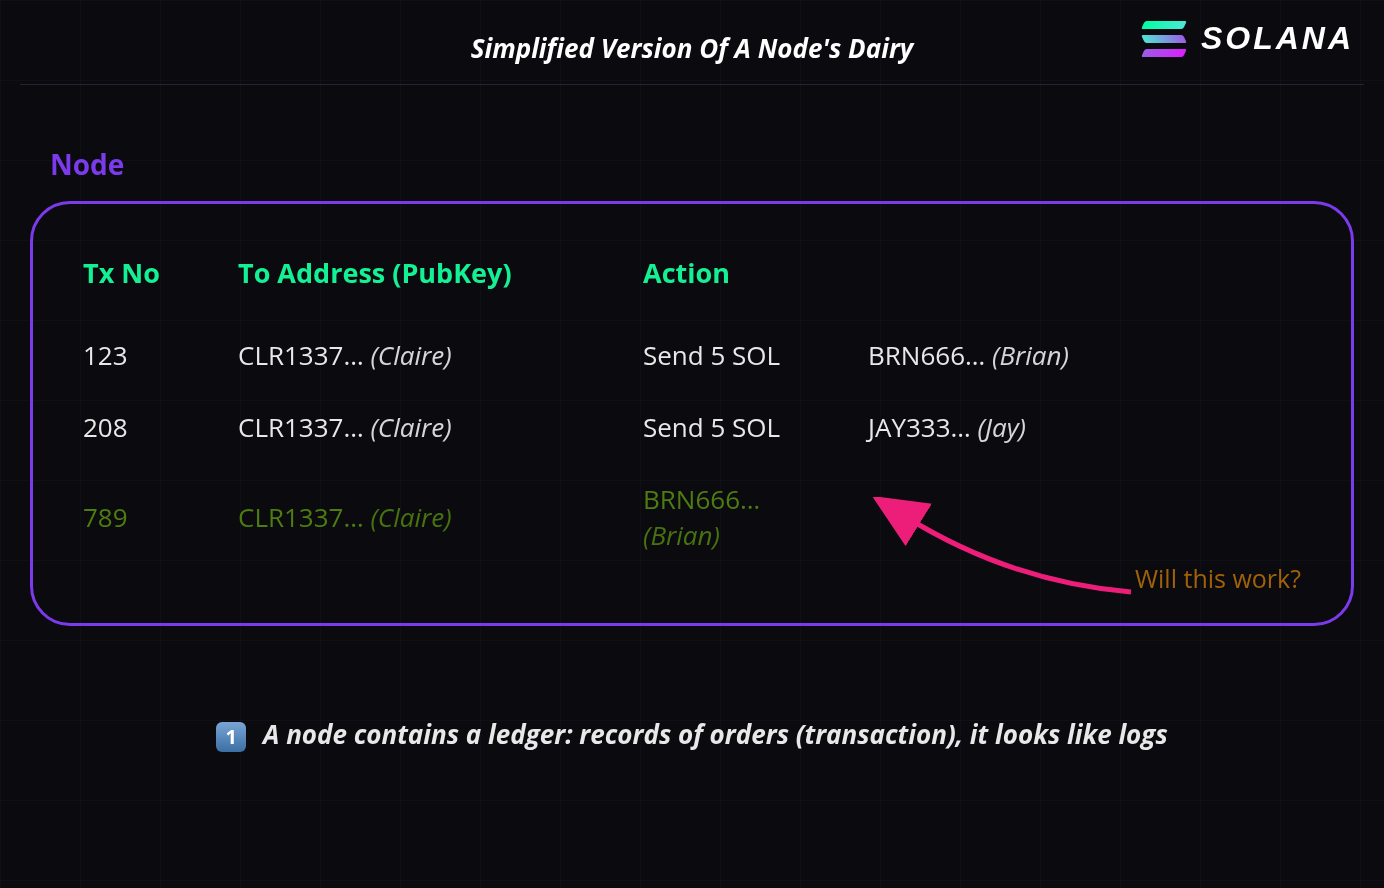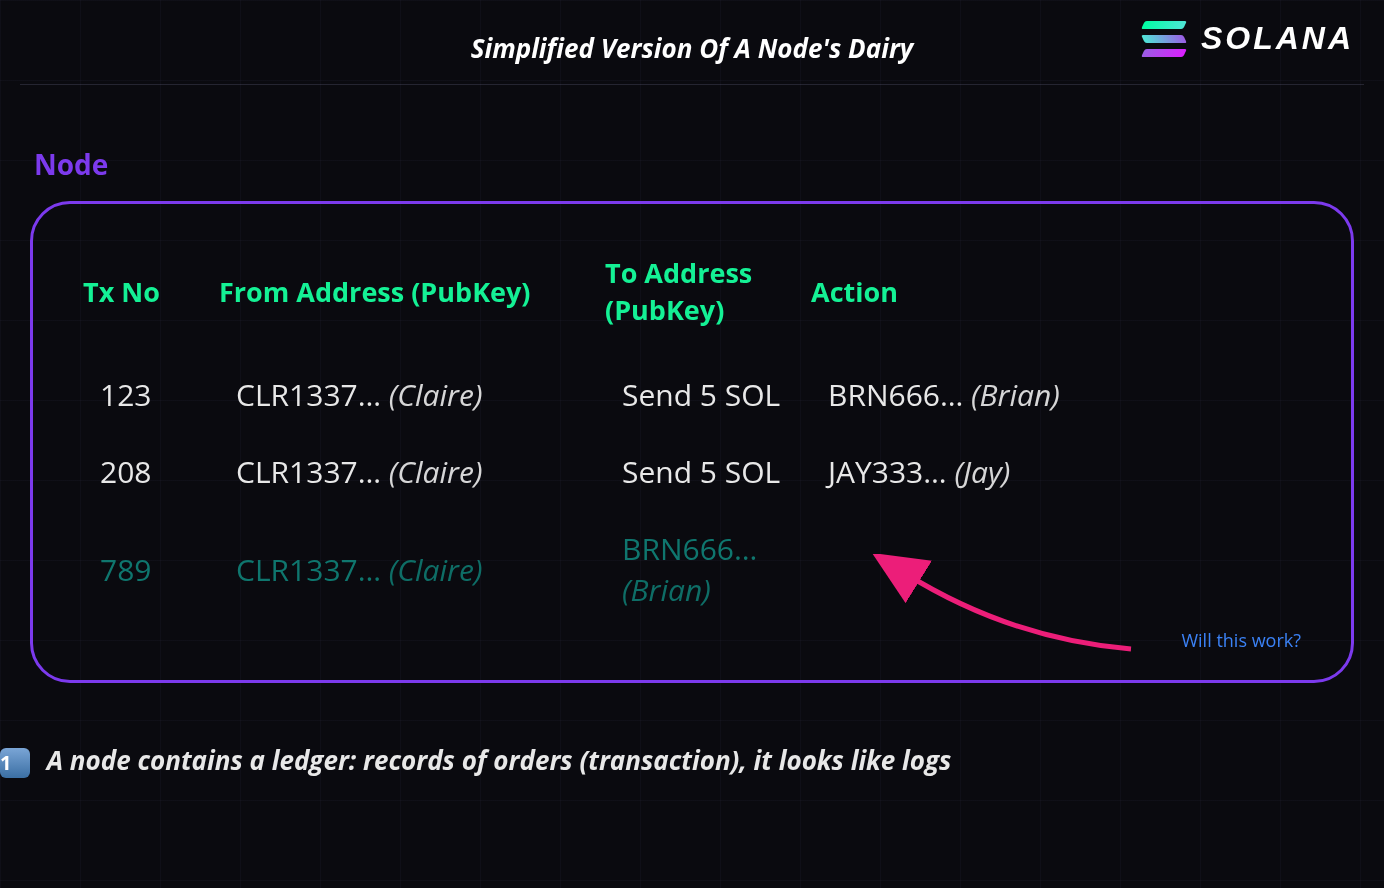--- a/index.html
+++ b/index.html
@@ -79,89 +79,88 @@
 .content {
   padding: 60px 30px 0 30px;
   position: relative;
 }
 
 .node-label {
   color: #7c3aed;
   font-size: 28px;
   font-weight: 700;
   margin-bottom: 18px;
-  margin-left: 4px;
+  margin-left: 20px;
 }
 
 .node-box {
   border: 3px solid #7c3aed;
   border-radius: 40px;
   padding: 50px 50px 70px 50px;
   position: relative;
 }
 
 .ledger-table {
   width: 100%;
 }
 
 .ledger-header, .ledger-row {
   display: grid;
   grid-template-columns: 130px 380px 200px 1fr;
   align-items: center;
-  gap: 6px;
+  gap: 25px;
 }
 
 .ledger-header {
   margin-bottom: 46px;
 }
 
 .ledger-header > div {
   color: #14f195;
   font-size: 27px;
   font-weight: 700;
 }
 
 .ledger-row {
   margin-bottom: 36px;
-  font-size: 30px;
+  font-size: 26px;
   color: #e8e8e8;
-  margin-left: 17px;
 }
 
 .ledger-row:last-child { margin-bottom: 0; }
 
 .ledger-row.highlight > div {
-  color: #0f766e;
+  color: #4d7c0f;
 }
 
 .addr-name {
   font-style: italic;
   opacity: 0.92;
 }
 
 .annotation {
   position: absolute;
   right: 50px;
   bottom: 28px;
-  color: #3b82f6;
-  font-size: 18px;
+  color: #a16207;
+  font-size: 25px;
   margin-left: 8px;
 }
 
 .arrow-svg {
   position: absolute;
   pointer-events: none;
 }
 
 .caption {
   position: absolute;
   left: 0;
   right: 0;
-  bottom: 110px;
-  text-align: left;
+  bottom: 136px;
+  text-align: center;
   font-size: 26px;
   color: #e8e8e8;
   font-weight: 700;
   font-style: italic;
 }
 
 .caption .emoji {
   font-style: normal;
   margin-right: 10px;
   background: linear-gradient(#7aa5d6, #3b6fa3);
@@ -194,21 +193,20 @@
 </div>
 
 <div class="content">
   <div class="node-label">Node</div>
 
   <div class="node-box">
     <div class="ledger-table">
 
       <div class="ledger-header">
         <div>Tx No</div>
-        <div>From Address (PubKey)</div>
         <div>To Address (PubKey)</div>
         <div>Action</div>
       </div>
 
       <div class="ledger-row">
         <div>123</div>
         <div>
           <span>CLR1337…</span>
           <span class="addr-name">(Claire)</span>
         </div>

